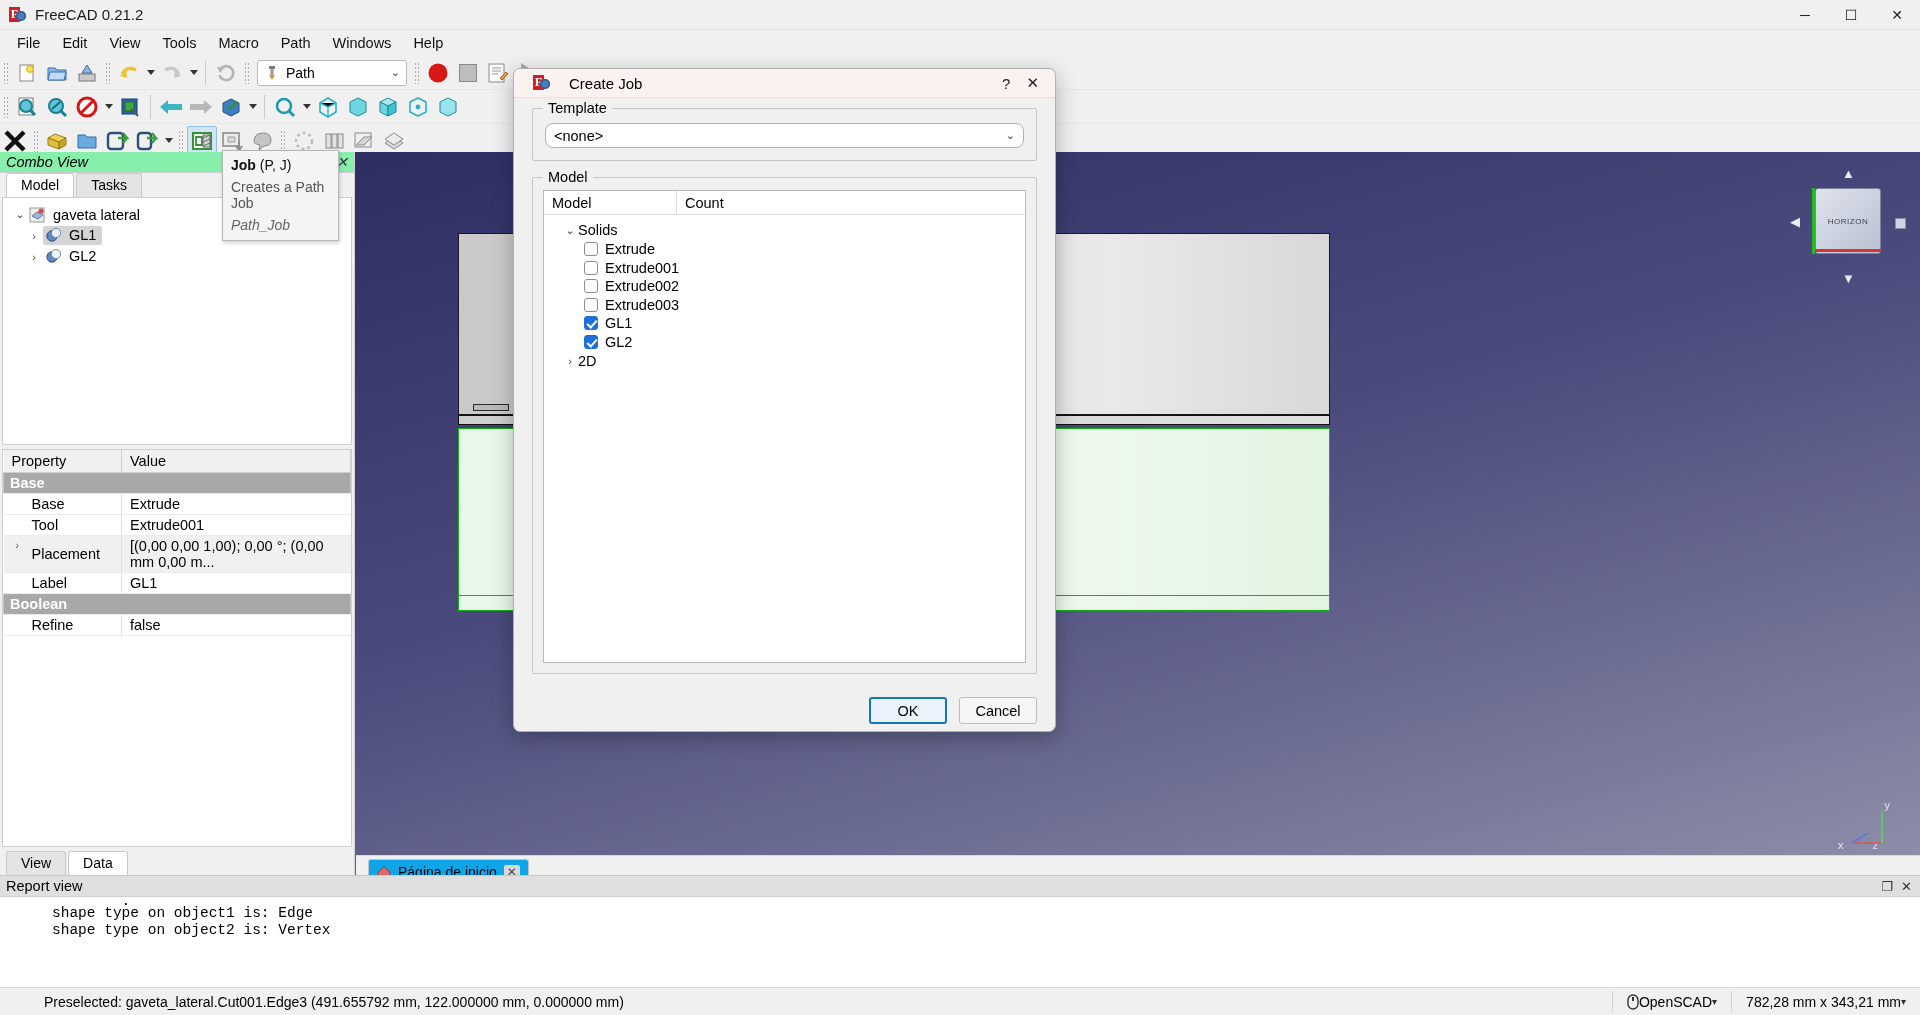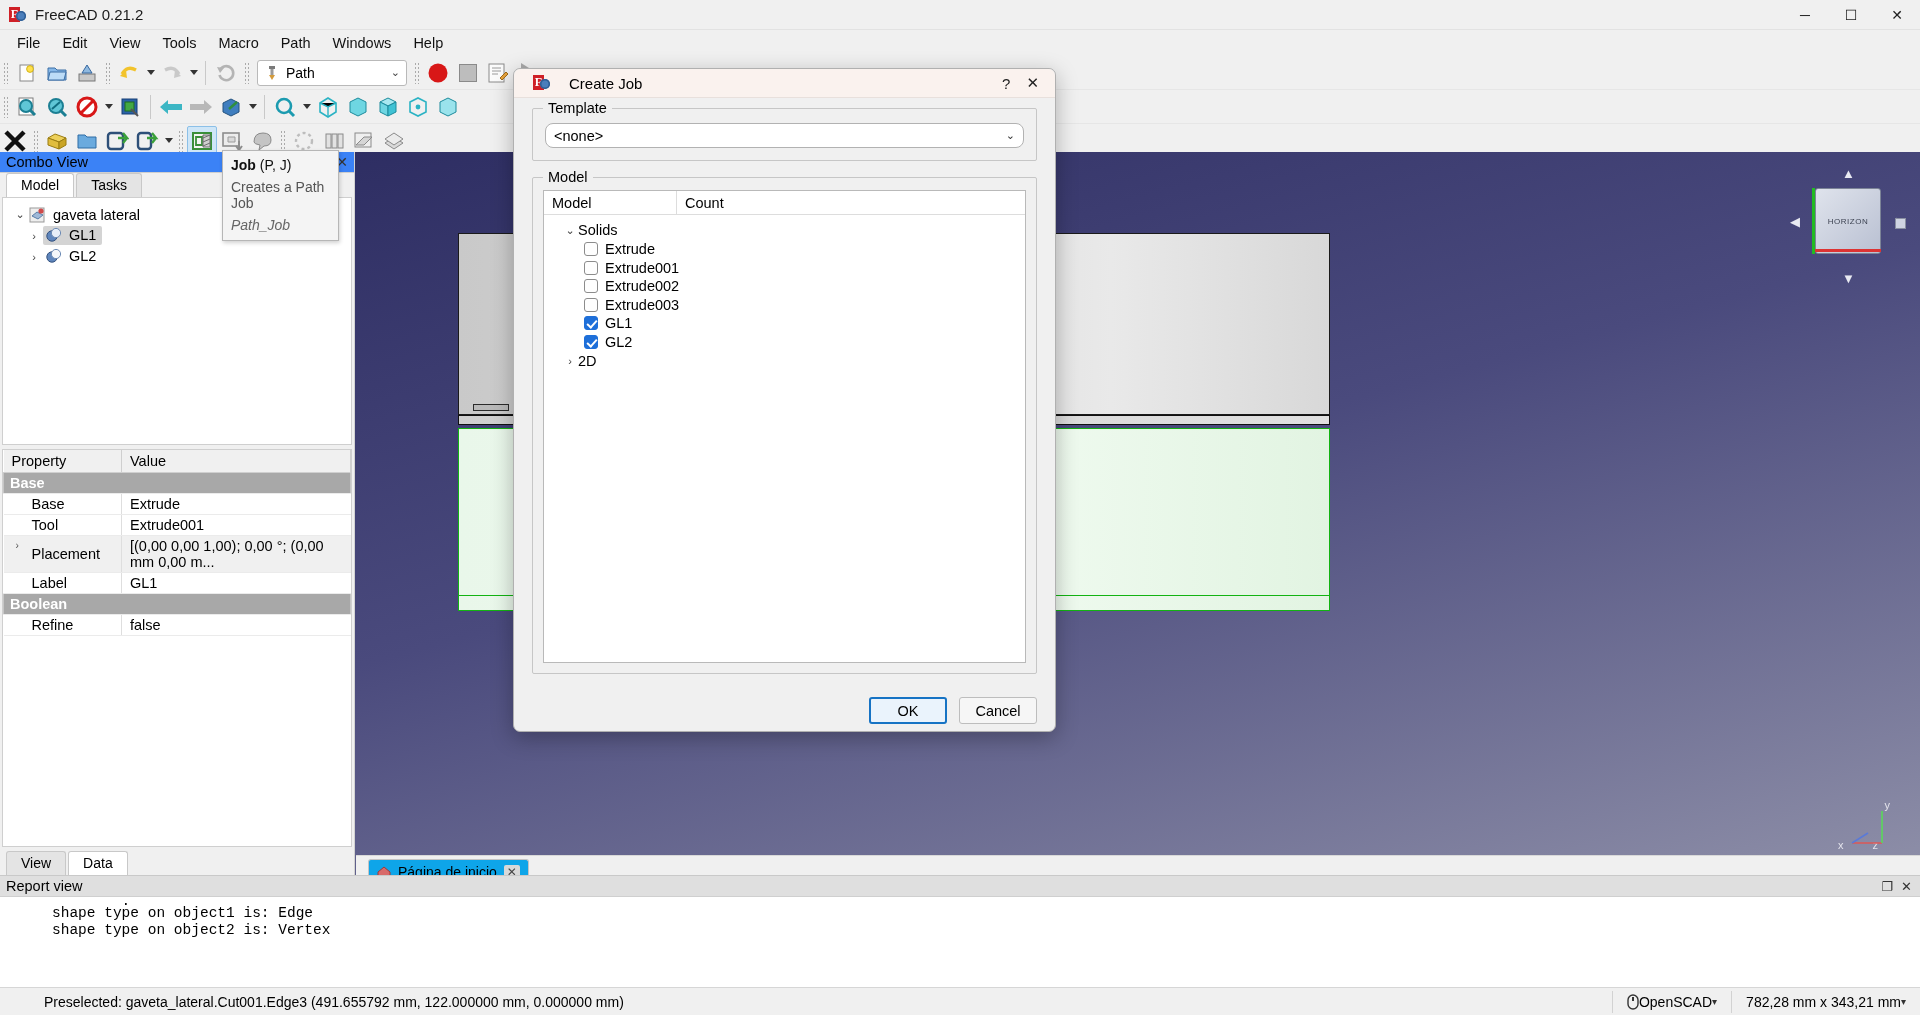--- a/index.html
+++ b/index.html
@@ -73,21 +73,21 @@
   
   .main { position: absolute; left: 0; top: 152px; right: 0; bottom: 140px; display: flex; }
 
   
   .combo {
     width: 355px; background: #f0f0f0; display: flex; flex-direction: column;
     border-right: 1px solid #d2d2d2;
   }
   .dock-title {
     height: 21px; display: flex; align-items: center; padding-left: 6px;
-    font-size: 14.5px; background: #3b82f6; border-bottom: 1px solid #cfcfcf; position: relative;
+    font-size: 14.5px; background: #86efac; border-bottom: 1px solid #cfcfcf; position: relative; font-style: italic;
   }
   .dock-title .dock-x { margin-left: auto; margin-right: 6px; font-size: 14px; color: #333; }
   .tabrow { height: 24px; display: flex; align-items: flex-end; padding-left: 6px; background: #f0f0f0; }
   .tab {
     padding: 3px 14px 4px; font-size: 14px; border: 1px solid #c8c8c8;
     border-bottom: none; background: #e4e4e4; margin-right: 2px;
     border-top-left-radius: 3px; border-top-right-radius: 3px;
   }
   .tab.sel { background: #fff; }
   .tree {

